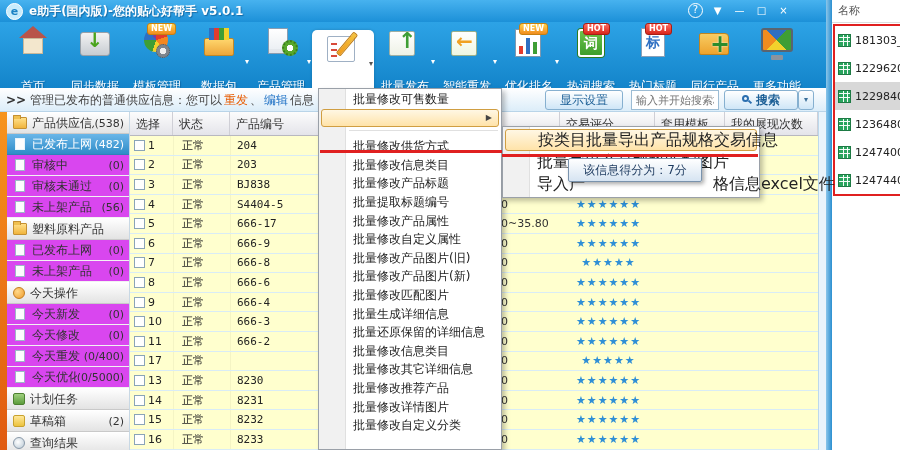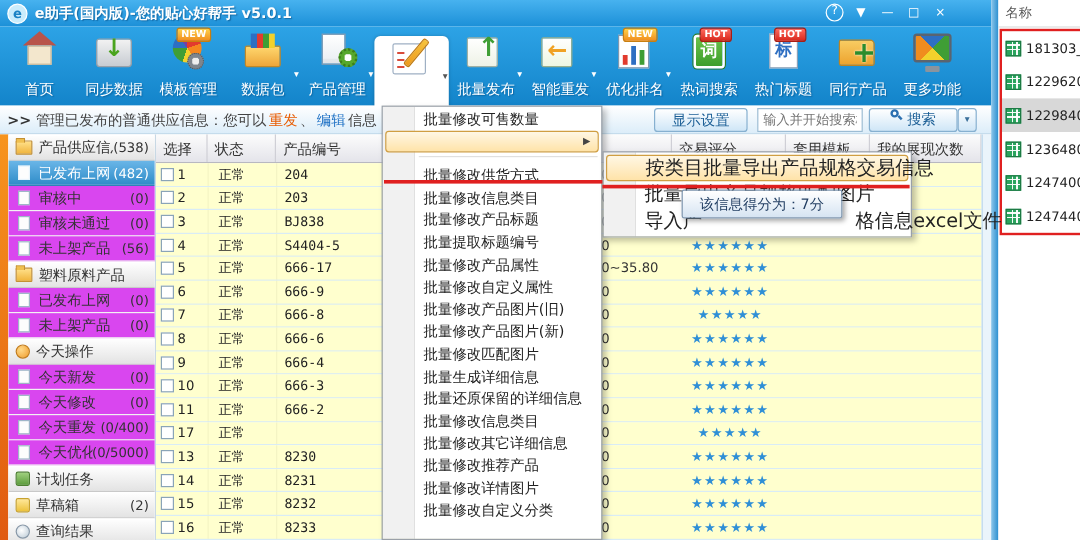--- a/index.html
+++ b/index.html
@@ -15,21 +15,21 @@
   .title{color:#fff;font-size:12px;font-weight:bold;text-shadow:1px 1px 1px rgba(0,60,110,.5);white-space:nowrap}
   .win-controls{position:absolute;left:688px;top:3px;display:flex;gap:7px}
   .wc{width:15px;height:15px;color:#fff;font-size:10px;line-height:15px;text-align:center;cursor:default}
   .wc.help{border:1px solid #fff;border-radius:50%;box-sizing:border-box;line-height:12px}
 
   
   .toolbar{position:absolute;left:0;top:22px;width:826px;height:66px;
     background:linear-gradient(#2da3e6,#1384ca);display:flex;align-items:flex-start;padding-left:2px;box-sizing:border-box}
   .tb-item{width:62px;flex:none;text-align:center;position:relative;padding-top:4px;height:62px}
   .tb-item[data-active="1"]{background:#fff;border-radius:5px 5px 0 0;height:62px;margin-top:8px;padding-top:2px;box-shadow:0 0 3px rgba(0,0,0,.2)}
-  .tb-label{color:#fff;font-size:12px;margin-top:6px;white-space:nowrap;text-shadow:1px 1px 1px rgba(0,60,110,.45)}
+  .tb-label{color:#fff;font-size:12px;margin-top:18px;white-space:nowrap;text-shadow:1px 1px 1px rgba(0,60,110,.45)}
   .tb-label:empty{display:none}
   .tb-arrow{position:absolute;right:1px;bottom:22px;color:#fff;font-size:8px}
   .tb-arrow:empty{display:none}
   .tb-item[data-active="1"] .tb-arrow{color:#555;bottom:26px}
   .tb-badge{position:absolute;top:-3px;right:2px;font-size:8px;font-weight:bold;color:#fff;
     padding:1px 3px;border-radius:3px;line-height:8px;z-index:2}
   .tb-badge:empty{display:none}
   .tb-badge[data-v="NEW"]{background:linear-gradient(#ffd24a,#f08c1e);border:1px solid #c87f10}
   .tb-badge[data-v="HOT"]{background:linear-gradient(#ff6a5e,#d8271c);border:1px solid #a81d14}
 
@@ -73,21 +73,21 @@
   
   .msgbar{position:absolute;left:0;top:88px;width:826px;height:24px;background:linear-gradient(#ffffff,#dcedf9);
     border-bottom:1px solid #b9d4e8;font-size:12px;color:#444;line-height:24px;padding-left:6px;box-sizing:border-box;white-space:nowrap}
   .msgbar b{font-weight:bold;color:#333}
   .lnk-or{color:#e85d04;margin:0 2px}
   .lnk-bl{color:#1b6fc4;margin:0 2px}
   .ctl{position:absolute;box-sizing:border-box;font-size:12px}
   .btn{background:linear-gradient(#ffffff,#cfe6f7);border:1px solid #86b0d0;border-radius:3px;color:#1c5f96;text-align:center}
   .btn-display{left:545px;top:90px;width:78px;height:20px;line-height:18px}
   .search-input{left:631px;top:90px;width:88px;height:20px;border:1px solid #9cbcd4;padding:0 4px;color:#666;font-size:11px;background:#fff}
-  .btn-search{left:724px;top:90px;width:74px;height:20px;display:flex;justify-content:center;gap:4px;font-weight:normal}
+  .btn-search{left:724px;top:90px;width:74px;height:20px;display:flex;align-items:center;justify-content:center;gap:4px;font-weight:bold}
   .btn-search-arrow{left:798px;top:90px;width:16px;height:20px;line-height:18px;font-size:8px;color:#3a6f9a}
   .mag{width:10px;height:10px;position:relative;flex:none}
   .mag::before{content:"";position:absolute;left:0;top:0;width:7px;height:7px;border:2px solid #2b6fb0;border-radius:50%;box-sizing:border-box}
   .mag::after{content:"";position:absolute;left:6px;top:6px;width:4px;height:2px;background:#2b6fb0;transform:rotate(45deg)}
 
   
   .edge-strip{position:absolute;left:0;top:112px;width:7px;height:338px;background:linear-gradient(180deg,#f7941d,#e05a10)}
   .sidebar{position:absolute;left:7px;top:112px;width:123px;height:338px;background:#fff;border-right:1px solid #c8d8e4;box-sizing:border-box;overflow:hidden}
   .side-row{height:20px;display:flex;align-items:center;padding:0 5px 0 6px;font-size:12px;color:#333;background:#d946ef;border-bottom:1px solid #f2f2f2;white-space:nowrap}
   .side-row[data-type="header"]{background:linear-gradient(#fefefe,#e3e3e3);border-top:1px solid #fff;border-bottom:1px solid #c9c9c9;height:20px}

